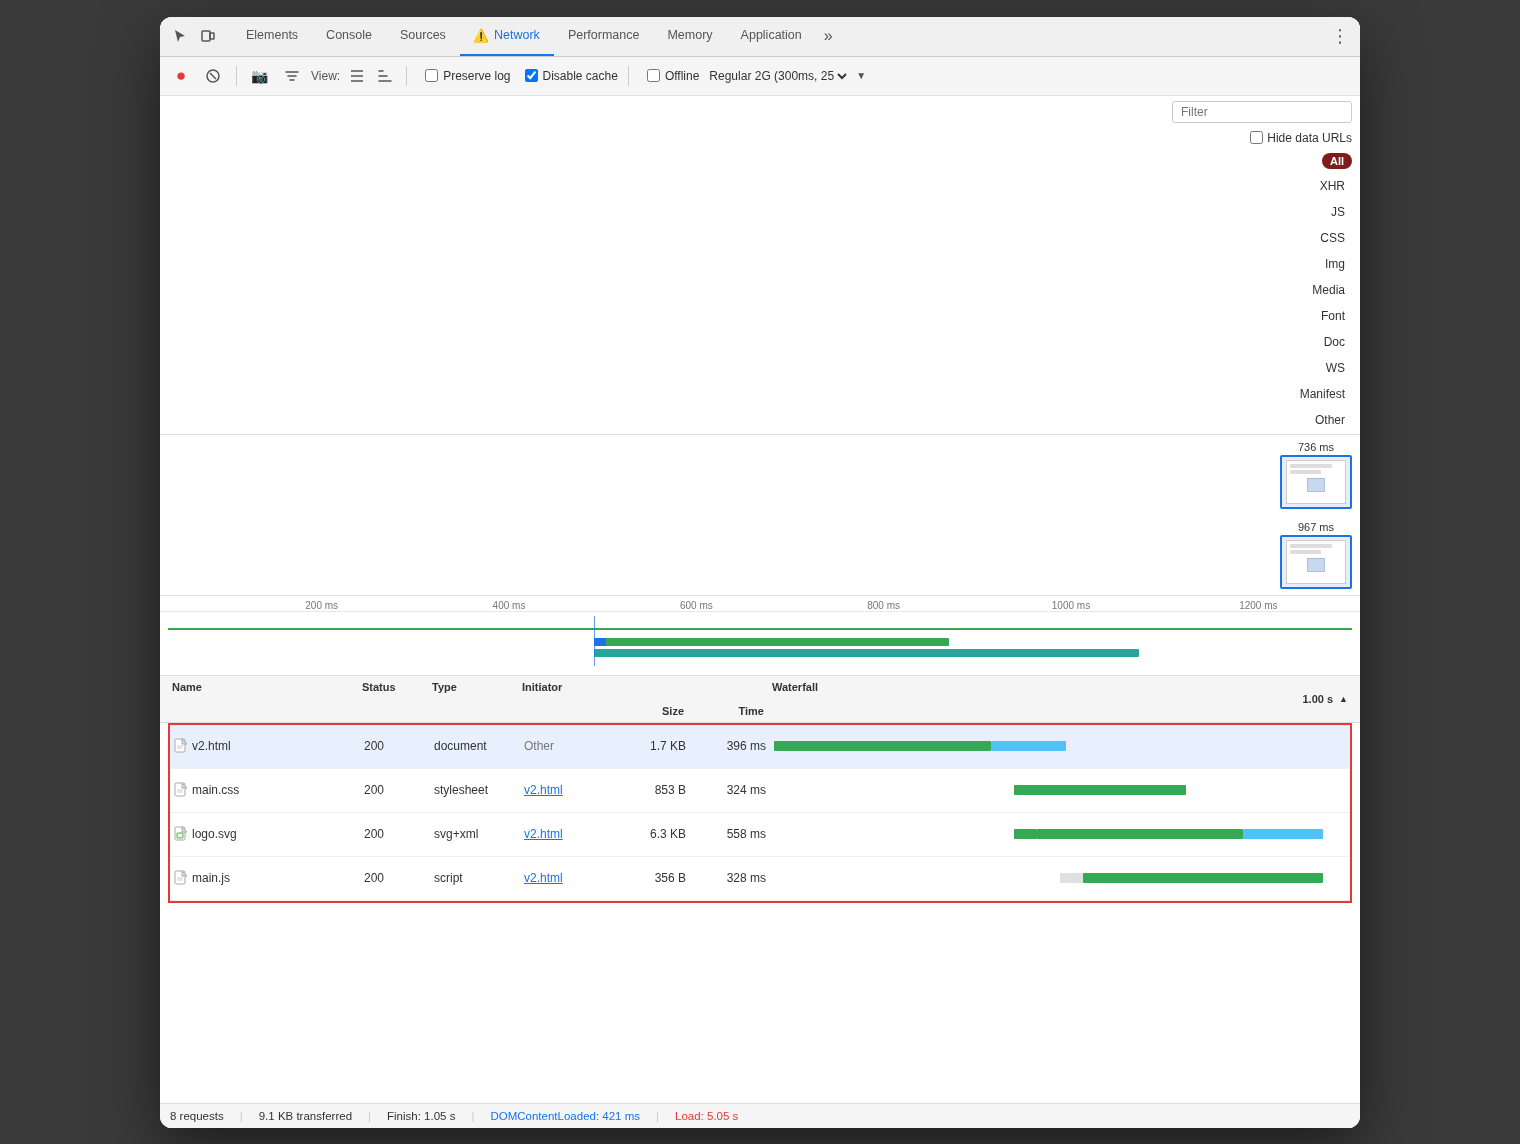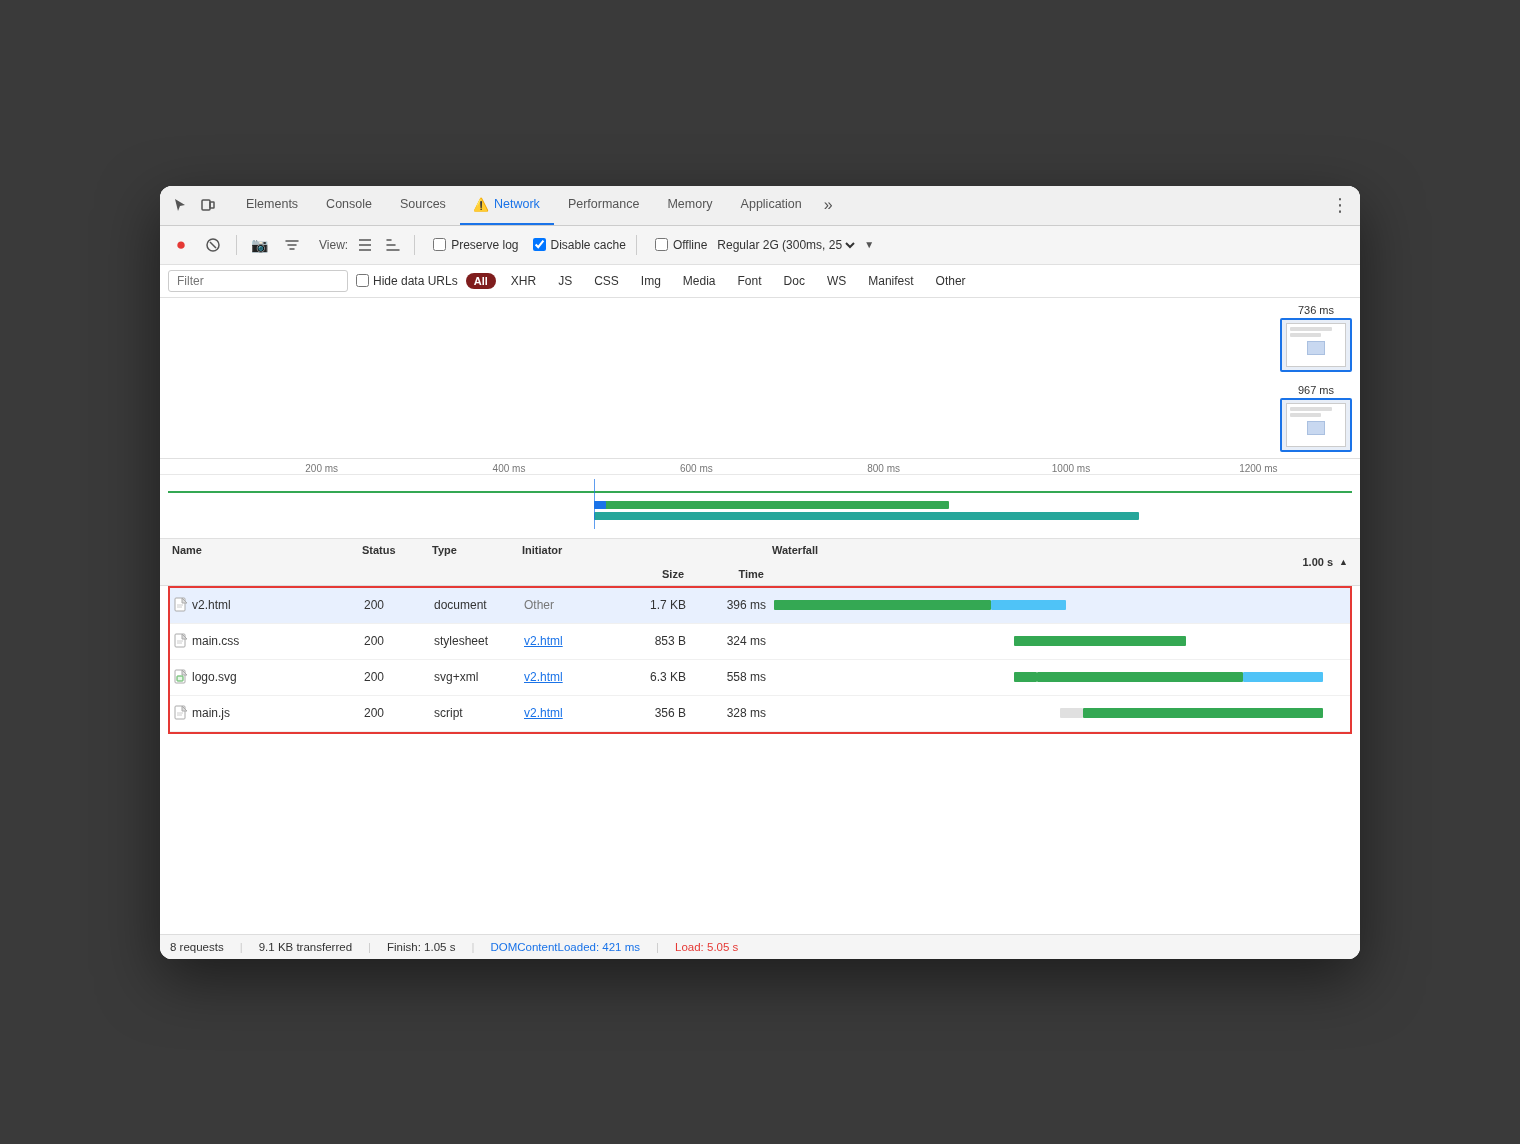--- a/index.html
+++ b/index.html
@@ -141,21 +141,21 @@
     .tool-btn.record { color: #e53935; font-size: 16px; }
     .tool-btn-sep {
       width: 1px;
       height: 20px;
       background: #ccc;
       margin: 0 4px;
     }
     .view-label {
       font-size: 12px;
       color: #555;
-      margin-left: 8px;
+      margin-left: 0;
     }
     .view-btn {
       width: 22px;
       height: 22px;
       border: none;
       background: transparent;
       cursor: pointer;
       display: flex;
       align-items: center;
       justify-content: center;
@@ -176,25 +176,26 @@
     }
     .throttle-select {
       font-size: 12px;
       border: none;
       background: transparent;
       color: #333;
       cursor: pointer;
     }
     .filter-bar {
       display: flex;
-      align-items: center;
+      align-items: flex-end;
       padding: 5px 8px;
       background: #fff;
       border-bottom: 1px solid #e0e0e0;
       gap: 8px;
+      flex-direction: column;
     }
     .filter-input {
       border: 1px solid #ccc;
       border-radius: 3px;
       padding: 3px 8px;
       font-size: 12px;
       width: 180px;
       outline: none;
     }
     .filter-checkbox-label {
@@ -330,21 +331,21 @@
     .network-rows {
       flex: 1;
       overflow-y: auto;
       border: 2px solid #e53935;
       margin: 0 8px;
     }
     .network-row {
       display: flex;
       align-items: center;
       padding: 0 4px;
-      height: 36px;
+      height: 44px;
       border-bottom: 1px solid #f0f0f0;
       font-size: 12px;
     }
     .network-row.selected { background: #e8f0fe; }
     .row-name-cell {
       width: 190px;
       flex-shrink: 0;
       display: flex;
       align-items: center;
       gap: 4px;

